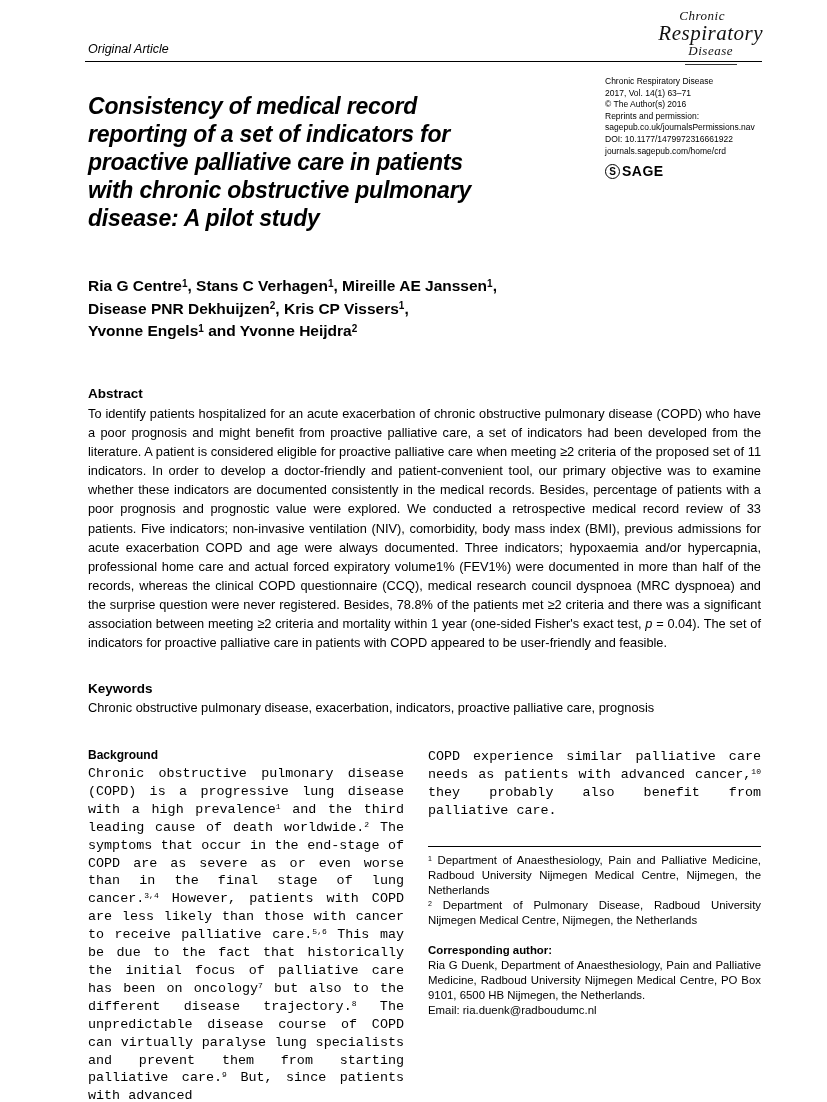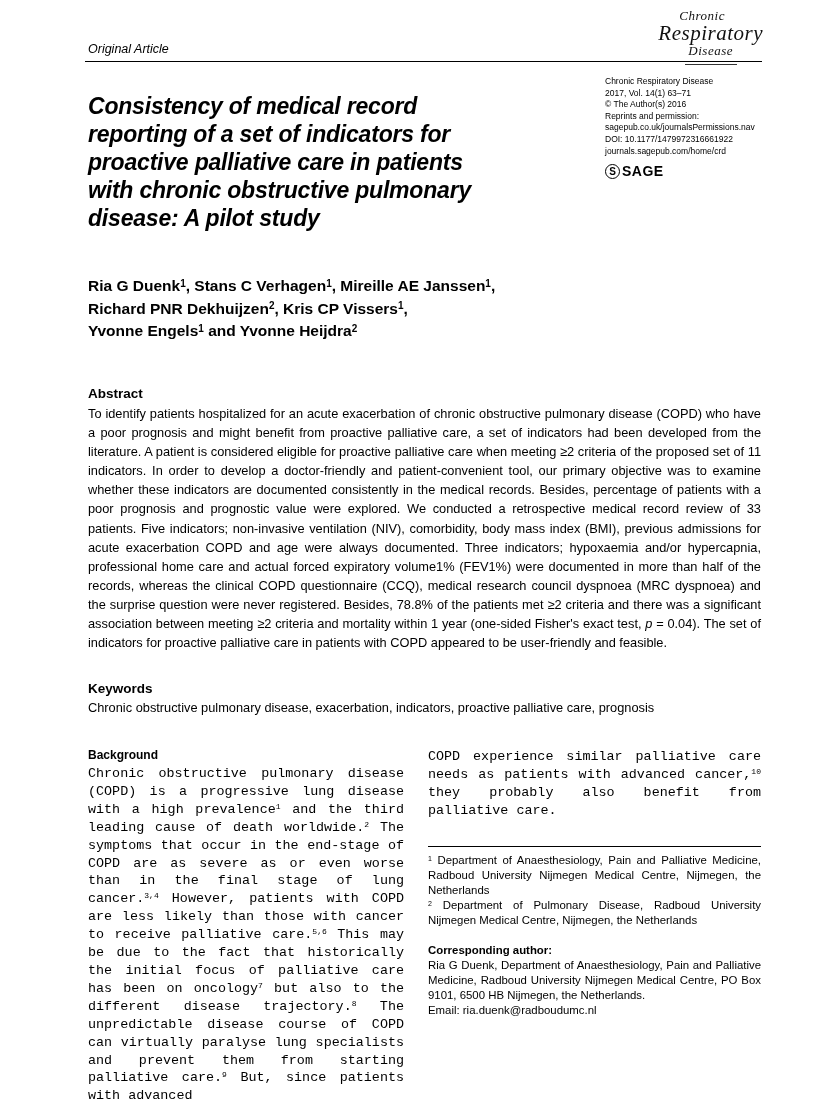--- a/index.html
+++ b/index.html
@@ -71,21 +71,21 @@
     <div>DOI: 10.1177/1479972316661922</div>
     <div>journals.sagepub.com/home/crd</div>
     <div class="sage">
       <span class="sage-s">S</span>
       <span class="sage-text">SAGE</span>
     </div>
   </div>
 
   <h1 class="title">Consistency of medical record reporting of a set of indicators for proactive palliative care in patients with chronic obstructive pulmonary disease: A pilot study</h1>
 
-  <div class="authors"><span>Ria G Duenk</span><sup>1</sup><span>, Stans C Verhagen</span><sup>1</sup><span>, Mireille AE Janssen</span><sup>1</sup><span>,</span><br><span>Richard PNR Dekhuijzen</span><sup>2</sup><span>, Kris CP Vissers</span><sup>1</sup><span>,</span><br><span>Yvonne Engels</span><sup>1</sup><span> and Yvonne Heijdra</span><sup>2</sup></div>
+  <div class="authors"><span>Ria G Centre</span><sup>1</sup><span>, Stans C Verhagen</span><sup>1</sup><span>, Mireille AE Janssen</span><sup>1</sup><span>,</span><br><span>Disease PNR Dekhuijzen</span><sup>2</sup><span>, Kris CP Vissers</span><sup>1</sup><span>,</span><br><span>Yvonne Engels</span><sup>1</sup><span> and Yvonne Heijdra</span><sup>2</sup></div>
 
   <div class="abstract-heading">Abstract</div>
   <div class="abstract-text"><span>To identify patients hospitalized for an acute exacerbation of chronic obstructive pulmonary disease (COPD) who have a poor prognosis and might benefit from proactive palliative care, a set of indicators had been developed from the literature. A patient is considered eligible for proactive palliative care when meeting ≥2 criteria of the proposed set of 11 indicators. In order to develop a doctor-friendly and patient-convenient tool, our primary objective was to examine whether these indicators are documented consistently in the medical records. Besides, percentage of patients with a poor prognosis and prognostic value were explored. We conducted a retrospective medical record review of 33 patients. Five indicators; non-invasive ventilation (NIV), comorbidity, body mass index (BMI), previous admissions for acute exacerbation COPD and age were always documented. Three indicators; hypoxaemia and/or hypercapnia, professional home care and actual forced expiratory volume1% (FEV1%) were documented in more than half of the records, whereas the clinical COPD questionnaire (CCQ), medical research council dyspnoea (MRC dyspnoea) and the surprise question were never registered. Besides, 78.8% of the patients met ≥2 criteria and there was a significant association between meeting ≥2 criteria and mortality within 1 year (one-sided Fisher's exact test, </span><i>p</i><span> = 0.04). The set of indicators for proactive palliative care in patients with COPD appeared to be user-friendly and feasible.</span></div>
 
   <div class="keywords-heading">Keywords</div>
   <div class="keywords-text">Chronic obstructive pulmonary disease, exacerbation, indicators, proactive palliative care, prognosis</div>
 
   <div class="col-left">
     <h2 class="background-heading">Background</h2>
     <p class="body-text"><span>Chronic obstructive pulmonary disease (COPD) is a progressive lung disease with a high prevalence</span><sup>1</sup><span> and the third leading cause of death worldwide.</span><sup>2</sup><span> The symptoms that occur in the end-stage of COPD are as severe as or even worse than in the final stage of lung cancer.</span><sup>3,4</sup><span> However, patients with COPD are less likely than those with cancer to receive palliative care.</span><sup>5,6</sup><span> This may be due to the fact that historically the initial focus of palliative care has been on oncology</span><sup>7</sup><span> but also to the different disease trajectory.</span><sup>8</sup><span> The unpredictable disease course of COPD can virtually paralyse lung specialists and prevent them from starting palliative care.</span><sup>9</sup><span> But, since patients with advanced</span></p>

